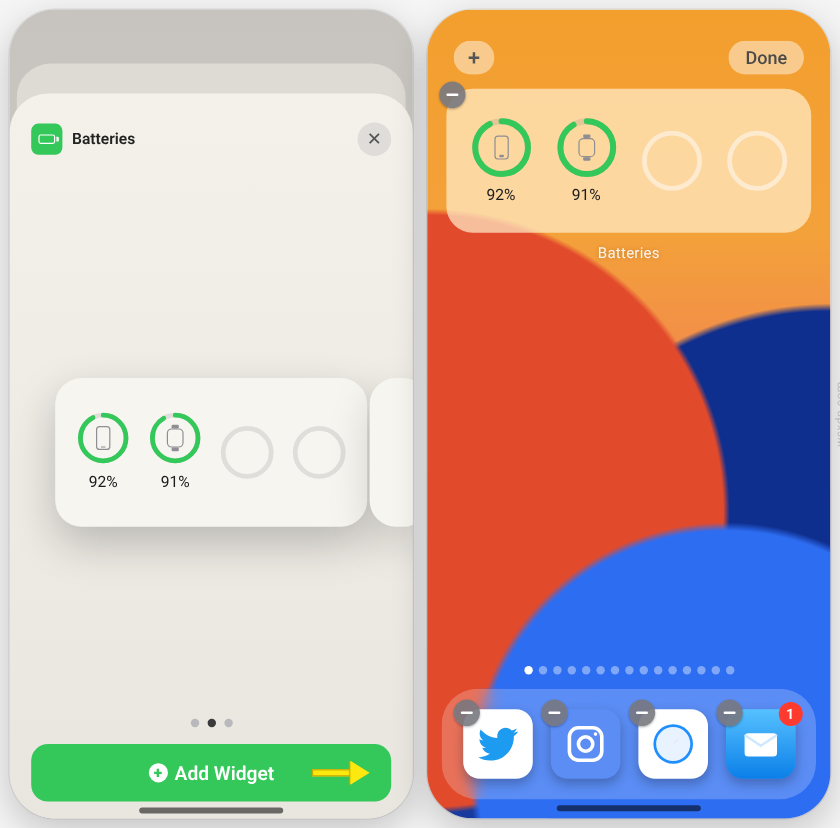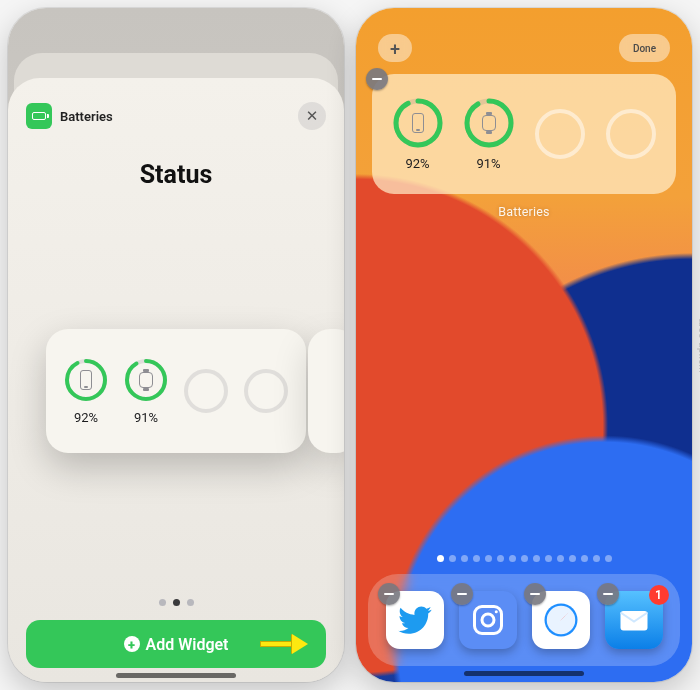--- a/index.html
+++ b/index.html
@@ -143,21 +143,21 @@
   }
   .top-controls {
     position: absolute; top: 26px; left: 0; right: 0;
     display: flex; justify-content: space-between; padding: 0 22px;
   }
   .chip {
     background: rgba(255,255,255,.45);
     backdrop-filter: blur(4px);
     height: 28px; border-radius: 14px;
     display: flex; align-items: center; padding: 0 14px;
-    font-size: 10px; color: #4a4a4a; font-weight: 500;
+    font-size: 15px; color: #4a4a4a; font-weight: 500;
   }
   .chip.icon { width: 34px; padding: 0; justify-content: center; font-size: 18px; color: #555; }
   .hs-widget-wrap {
     position: absolute; top: 66px; left: 16px; right: 16px;
     display: flex; flex-direction: column; align-items: center;
   }
   .delete-badge {
     position: absolute; width: 22px; height: 22px; border-radius: 50%;
     background: rgba(120,120,128,.9);
     display: flex; align-items: center; justify-content: center;
@@ -235,21 +235,20 @@
   <div class="sheet">
 
     <div class="sheet-head">
       <div class="widget-appicon">
           <span></span>
         </div>
       <div class="widget-appname">Batteries</div>
       <div class="close-btn">✕</div>
     </div>
 
-    <div class="status-title">Status</div>
 
     <div class="preview-area">
       <div class="widget-card" id="left-card">
           <div class="bslot">
     <div class="ring">
     <svg viewBox="0 0 44 44">
       <circle class="track" cx="22" cy="22" r="19" fill="none" stroke-width="4"></circle>
       <circle class="prog" cx="22" cy="22" r="19" fill="none" stroke-width="4" stroke-dasharray="119.38052083641213" stroke-dashoffset="9.550441666912965"></circle>
     </svg>
     <div class="center">

